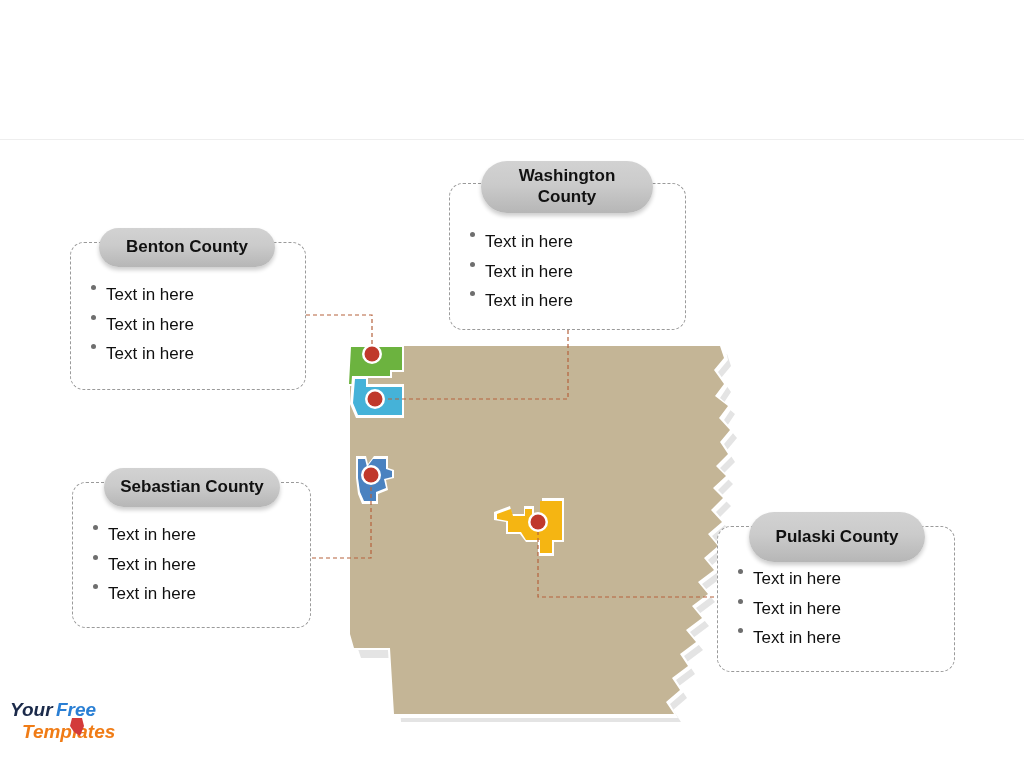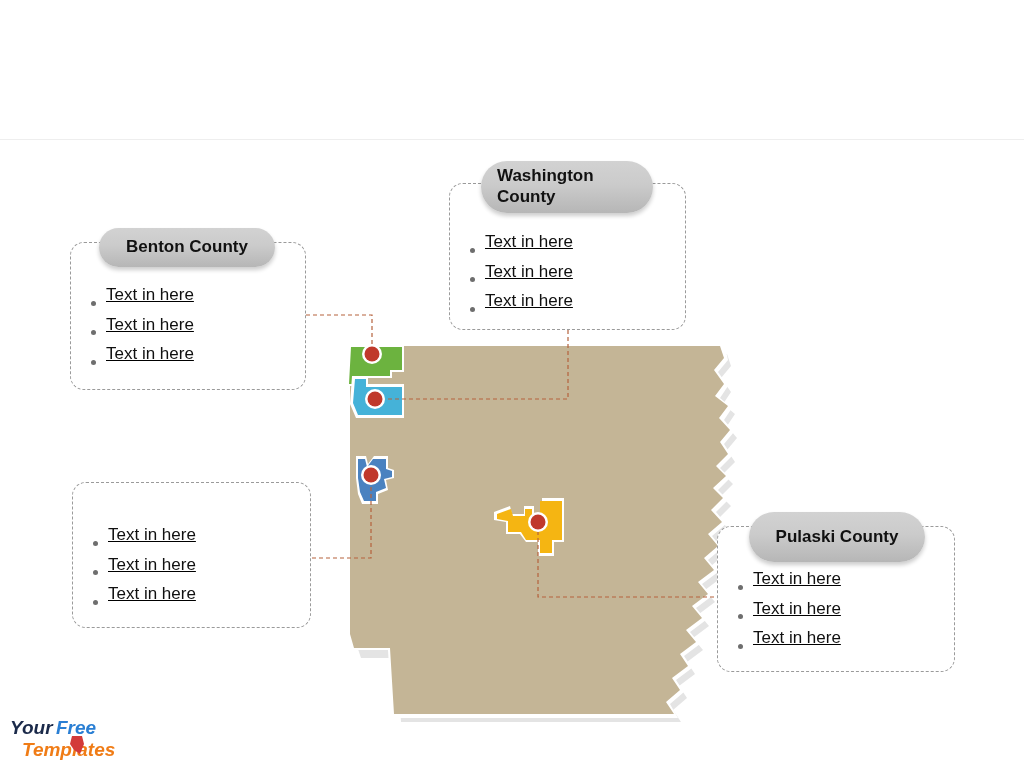--- a/index.html
+++ b/index.html
@@ -67,33 +67,32 @@
     border-radius: 26px;
     background: linear-gradient(to bottom, #d2d2d2 0%, #cbcbcb 45%, #b6b6b6 100%);
     box-shadow: 0 3px 4px rgba(0,0,0,0.20);
     color: #111111;
     font-weight: bold;
     font-size: 17px;
     line-height: 1.22;
     display: flex;
     align-items: center;
     justify-content: center;
-    text-align: left;
+    text-align: center;
     padding: 4px 16px;
   }
   .callout-body {
     position: absolute;
     left: 20px;
     right: 10px;
   }
   .bullet-row {
     display: flex;
-    align-items: flex-end;
+    align-items: flex-start;
     margin-bottom: 9px;
-    text-decoration: underline;
   }
   .bullet-dot {
     width: 5px;
     height: 5px;
     border-radius: 50%;
     background: #6e6e6e;
     margin-right: 10px;
     flex: none;
   }
   .bullet-text {
@@ -111,21 +110,21 @@
     width: 1024px;
     text-align: center;
     font-size: 15px;
     color: #2222cc;
     text-decoration: underline;
     white-space: nowrap;
   }
   #brand-logo {
     position: absolute;
     left: 8px;
-    top: 714px;
+    top: 696px;
     width: 150px;
     height: 48px;
   }
 </style>
 </head>
 <body>
 
 <div id="slide">
 
   <div id="header-divider"></div>
@@ -254,20 +253,21 @@
       <div class="bullet-row">
         <span class="bullet-dot"></span>
         <span class="bullet-text">Text in here</span>
       </div>
       <div class="bullet-row">
         <span class="bullet-dot"></span>
         <span class="bullet-text">Text in here</span>
       </div>
     </div>
   </div>
+  <div class="callout-header" style="left:104px; top:468px; width:176px; height:39px;">Sebastian County</div>
 
   <div class="callout" style="left:717px; top:526px; width:238px; height:146px;">
     <div class="callout-body" style="top:42px;">
       <div class="bullet-row">
         <span class="bullet-dot"></span>
         <span class="bullet-text">Text in here</span>
       </div>
       <div class="bullet-row">
         <span class="bullet-dot"></span>
         <span class="bullet-text">Text in here</span>

